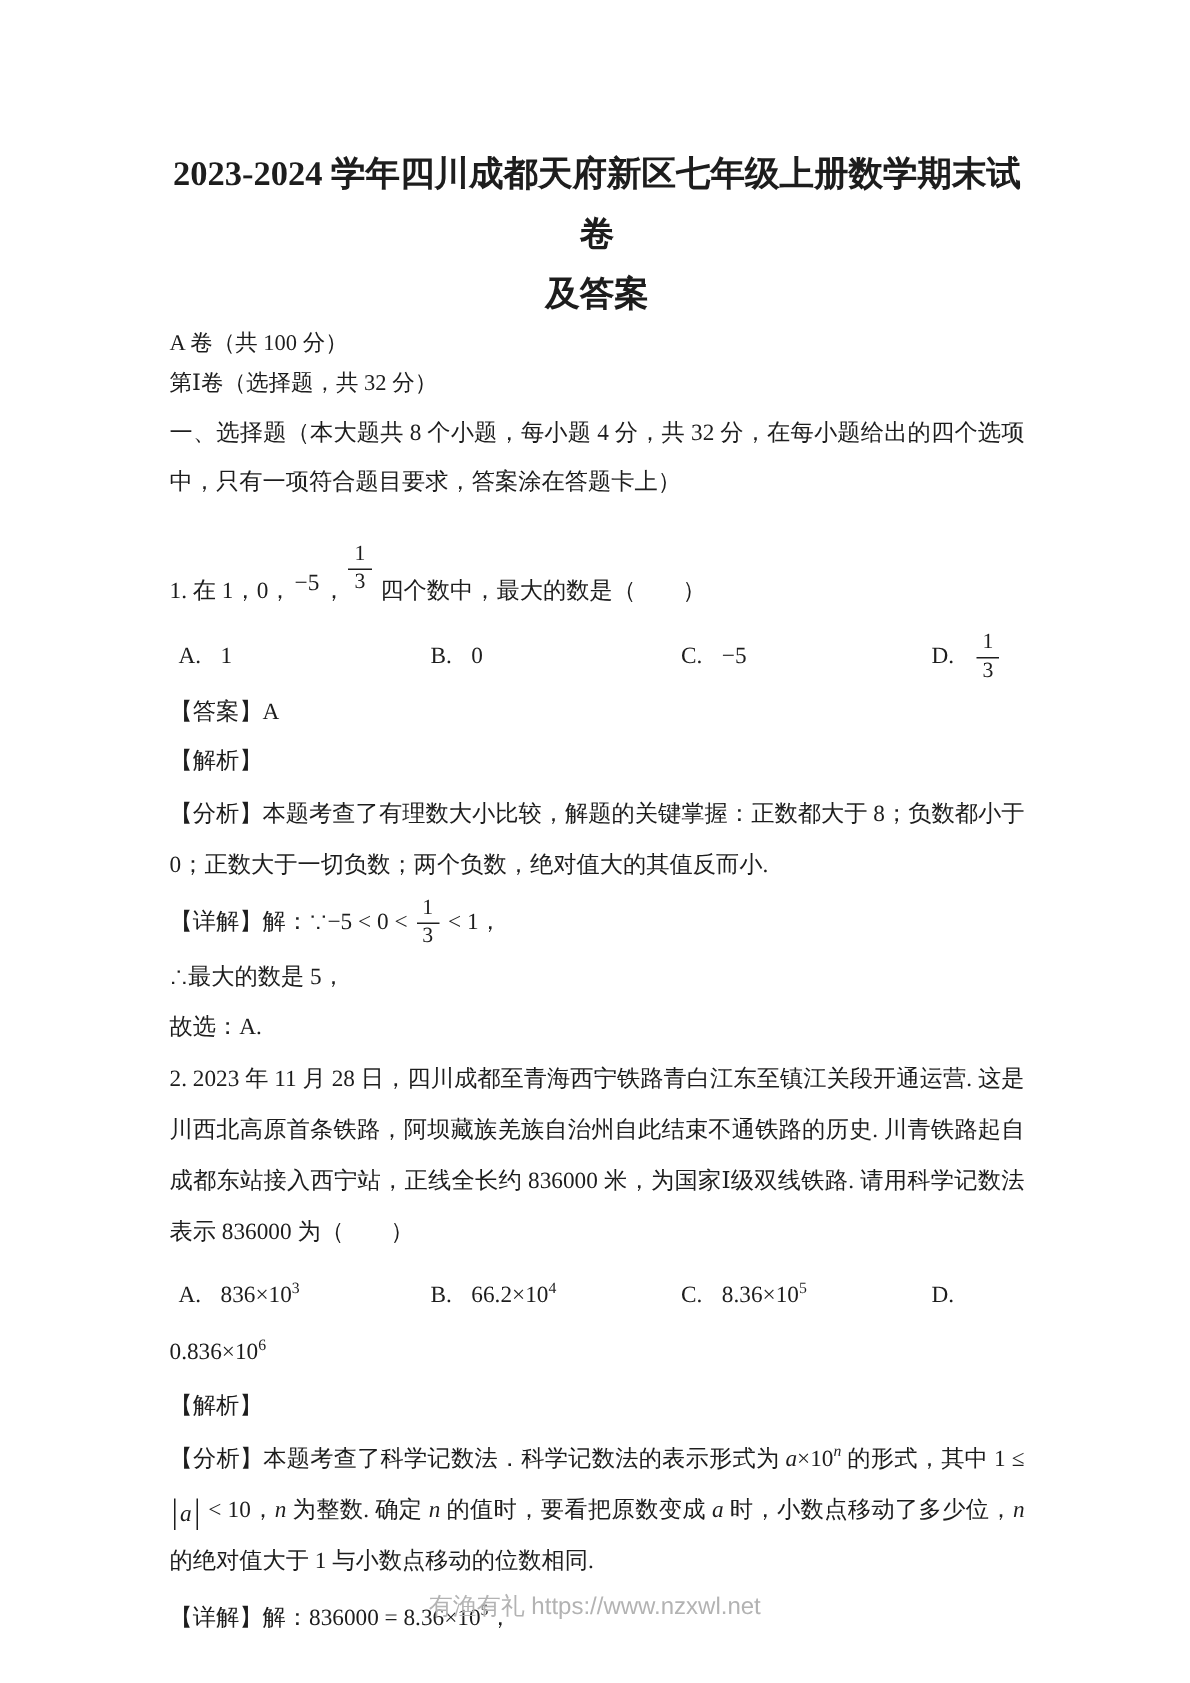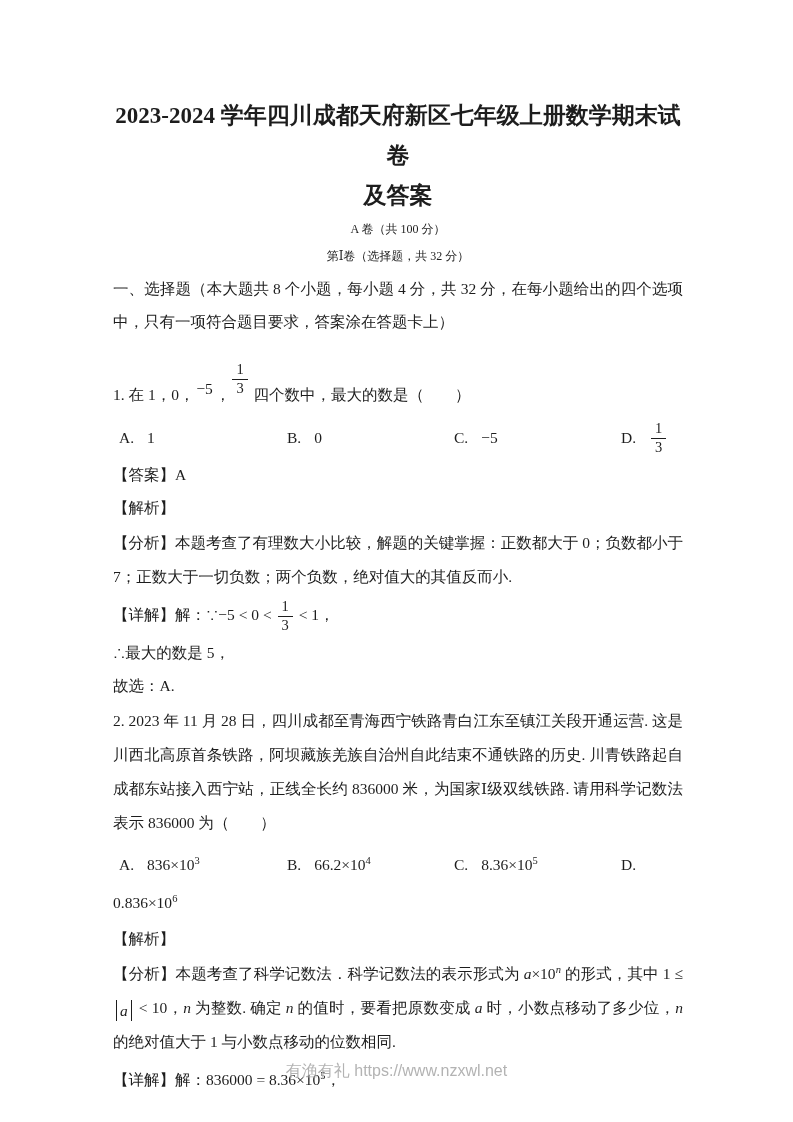--- a/index.html
+++ b/index.html
@@ -16,22 +16,22 @@
   }
   .doc-title{
     margin:0;
     font-size:23px;
     font-weight:bold;
     text-align:center;
     line-height:40px;
   }
   .subtitle{
     margin:0;
-    text-align:center;
-    font-size:12px;
+    text-align:left;
+    font-size:15px;
     line-height:27px;
   }
   .sec-header{
     margin:2px 0 14px;
     line-height:33px;
     text-align:justify;
   }
   .para{
     margin:4px 0 0;
     line-height:34px;
@@ -125,21 +125,21 @@
       <span><span class="math">−5</span></span>
     </span>
     <span class="opt">
       <span class="olabel">D.</span>
       <span><span class="frac"><span class="fnum">1</span><span class="fden">3</span></span></span>
     </span>
   </div>
 
   <p class="ansline"><span>【答案】</span><span>A</span></p>
   <p class="ansline">【解析】</p>
-  <p class="para">【分析】本题考查了有理数大小比较，解题的关键掌握：正数都大于 0；负数都小于 7；正数大于一切负数；两个负数，绝对值大的其值反而小.</p>
+  <p class="para">【分析】本题考查了有理数大小比较，解题的关键掌握：正数都大于 8；负数都小于 0；正数大于一切负数；两个负数，绝对值大的其值反而小.</p>
   <p class="para">【详解】解：∵<span class="math">−5 &lt; 0 &lt; </span><span class="frac"><span class="fnum">1</span><span class="fden">3</span></span><span class="math"> &lt; 1</span>，</p>
   <p class="ansline">∴最大的数是 5，</p>
   <p class="ansline">故选：A.</p>
 
   <p class="para" style="">2. 2023 年 11 月 28 日，四川成都至青海西宁铁路青白江东至镇江关段开通运营. 这是川西北高原首条铁路，阿坝藏族羌族自治州自此结束不通铁路的历史. 川青铁路起自成都东站接入西宁站，正线全长约 836000 米，为国家Ⅰ级双线铁路. 请用科学记数法表示 836000 为（　　）</p>
 
   <div class="options">
     <span class="opt">
       <span class="olabel">A.</span>
       <span><span class="math">836×10</span><sup class="math">3</sup></span>

